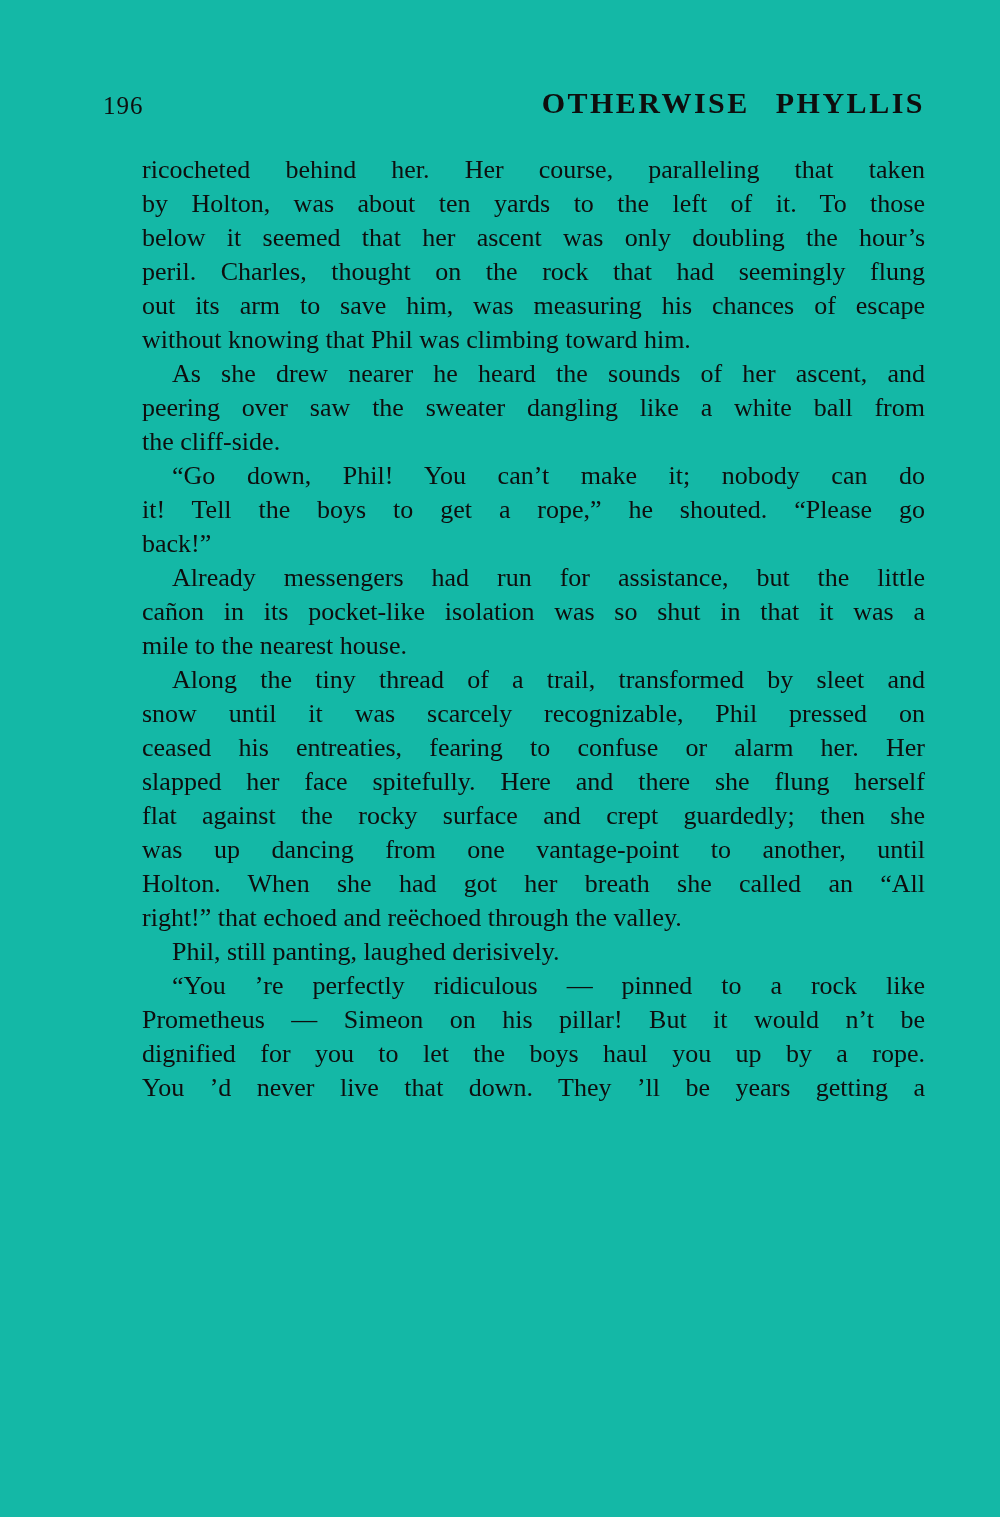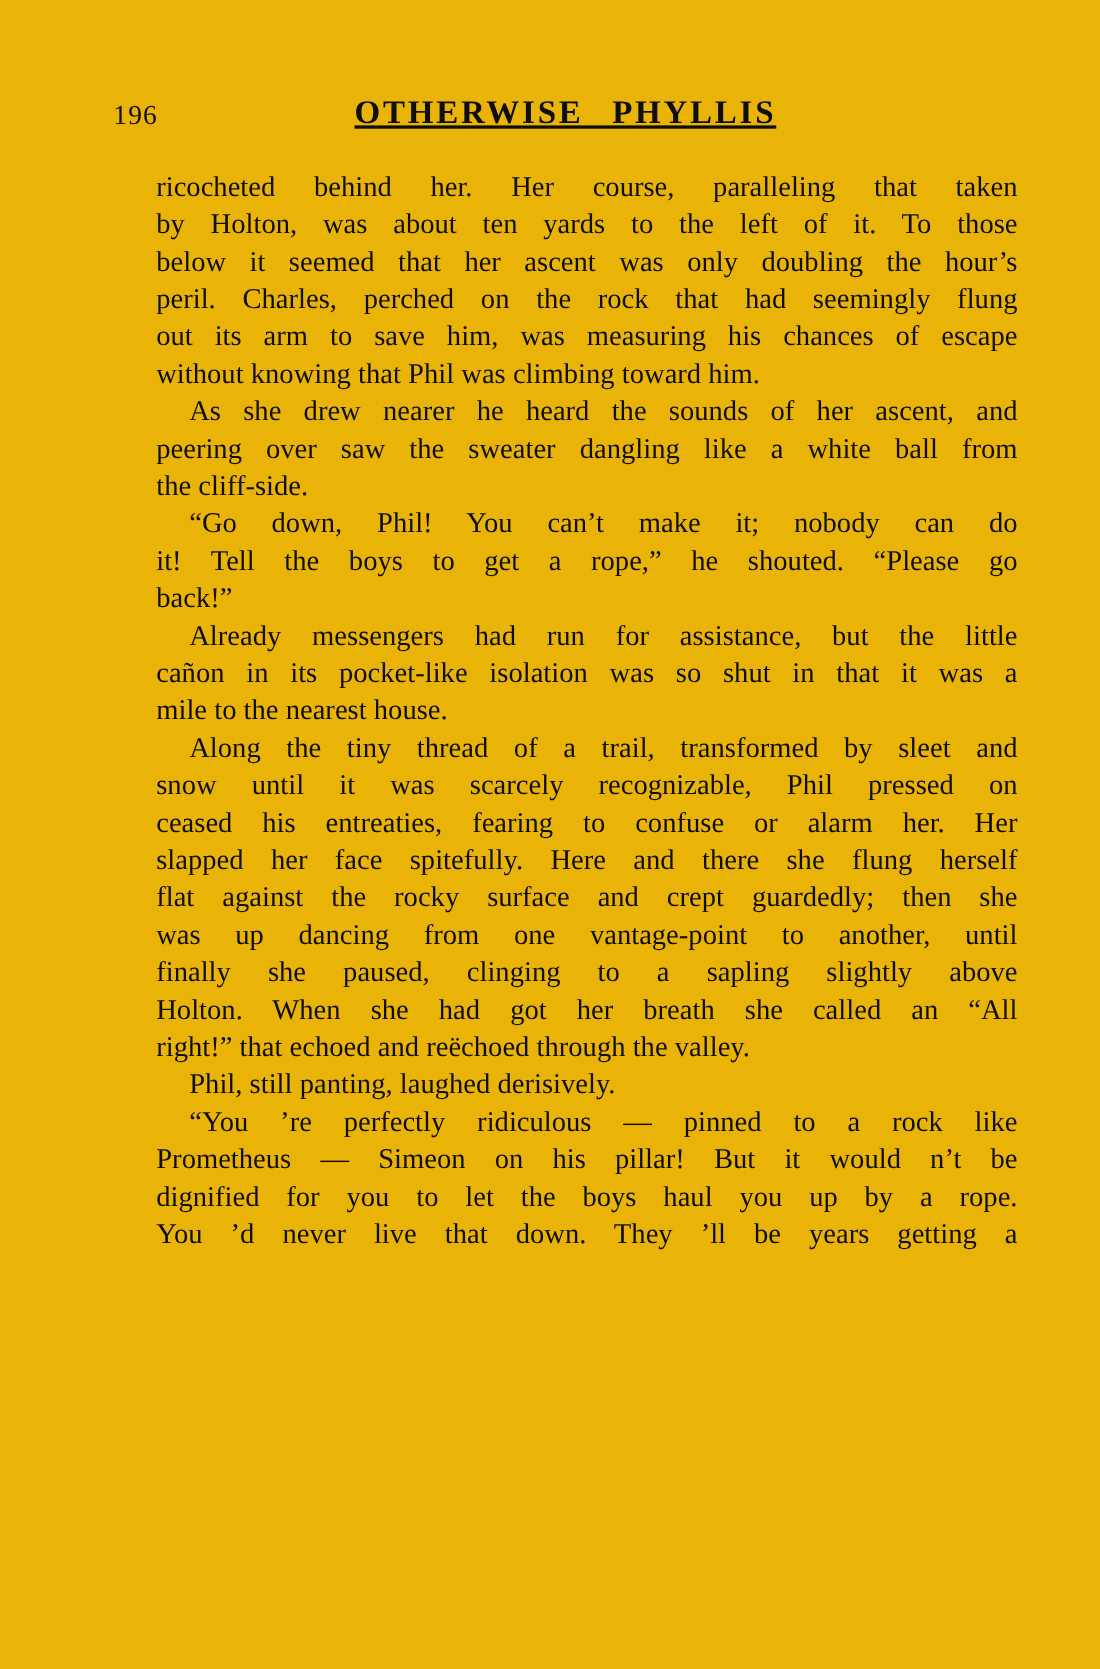--- a/index.html
+++ b/index.html
@@ -4,21 +4,21 @@
 <style>
   html, body {
     margin: 0;
     padding: 0;
     background: #ffffff;
   }
   .page {
     position: relative;
     width: 1000px;
     height: 1517px;
-    background: #eab308;
+    background: #14b8a6;
     font-family: "Liberation Serif", serif;
     color: #0e0e0e;
     overflow: hidden;
   }
   .text-col {
     position: absolute;
     left: 103px;
     top: 86px;
     width: 822px;
   }
@@ -32,26 +32,25 @@
     top: 6px;
     font-size: 25px;
     letter-spacing: 1px;
   }
   .running-title {
     position: absolute;
     left: 0;
     right: 0;
     top: 0;
     margin: 0;
-    text-align: center;
+    text-align: right;
     font-size: 30px;
     font-weight: bold;
     letter-spacing: 2.5px;
     word-spacing: 16px;
-    text-decoration: underline;
   }
   .body-text {
     margin-top: 25px;
     font-size: 26px;
     line-height: 34px;
   }
   .para {
     margin: 0;
     padding: 0;
   }
@@ -75,21 +74,21 @@
   <div class="text-col">
     <div class="page-header">
       <span class="pagenum">196</span>
       <h1 class="running-title">OTHERWISE PHYLLIS</h1>
     </div>
     <div class="body-text">
         <p class="para">
           <span class="line">ricocheted behind her. Her course, paralleling that taken</span>
           <span class="line">by Holton, was about ten yards to the left of it. To those</span>
           <span class="line">below it seemed that her ascent was only doubling the hour’s</span>
-          <span class="line">peril. Charles, perched on the rock that had seemingly flung</span>
+          <span class="line">peril. Charles, thought on the rock that had seemingly flung</span>
           <span class="line">out its arm to save him, was measuring his chances of escape</span>
           <span class="line last">without knowing that Phil was climbing toward him.</span>
         </p>
         <p class="para indent">
           <span class="line">As she drew nearer he heard the sounds of her ascent, and</span>
           <span class="line">peering over saw the sweater dangling like a white ball from</span>
           <span class="line last">the cliff-side.</span>
         </p>
         <p class="para indent">
           <span class="line">“Go down, Phil! You can’t make it; nobody can do</span>
@@ -101,21 +100,20 @@
           <span class="line">cañon in its pocket-like isolation was so shut in that it was a</span>
           <span class="line last">mile to the nearest house.</span>
         </p>
         <p class="para indent">
           <span class="line">Along the tiny thread of a trail, transformed by sleet and</span>
           <span class="line">snow until it was scarcely recognizable, Phil pressed on</span>
           <span class="line">ceased his entreaties, fearing to confuse or alarm her. Her</span>
           <span class="line">slapped her face spitefully. Here and there she flung herself</span>
           <span class="line">flat against the rocky surface and crept guardedly; then she</span>
           <span class="line">was up dancing from one vantage-point to another, until</span>
-          <span class="line">finally she paused, clinging to a sapling slightly above</span>
           <span class="line">Holton. When she had got her breath she called an “All</span>
           <span class="line last">right!” that echoed and reëchoed through the valley.</span>
         </p>
         <p class="para indent">
           <span class="line last">Phil, still panting, laughed derisively.</span>
         </p>
         <p class="para indent">
           <span class="line">“You ’re perfectly ridiculous — pinned to a rock like</span>
           <span class="line">Prometheus — Simeon on his pillar! But it would n’t be</span>
           <span class="line">dignified for you to let the boys haul you up by a rope.</span>

